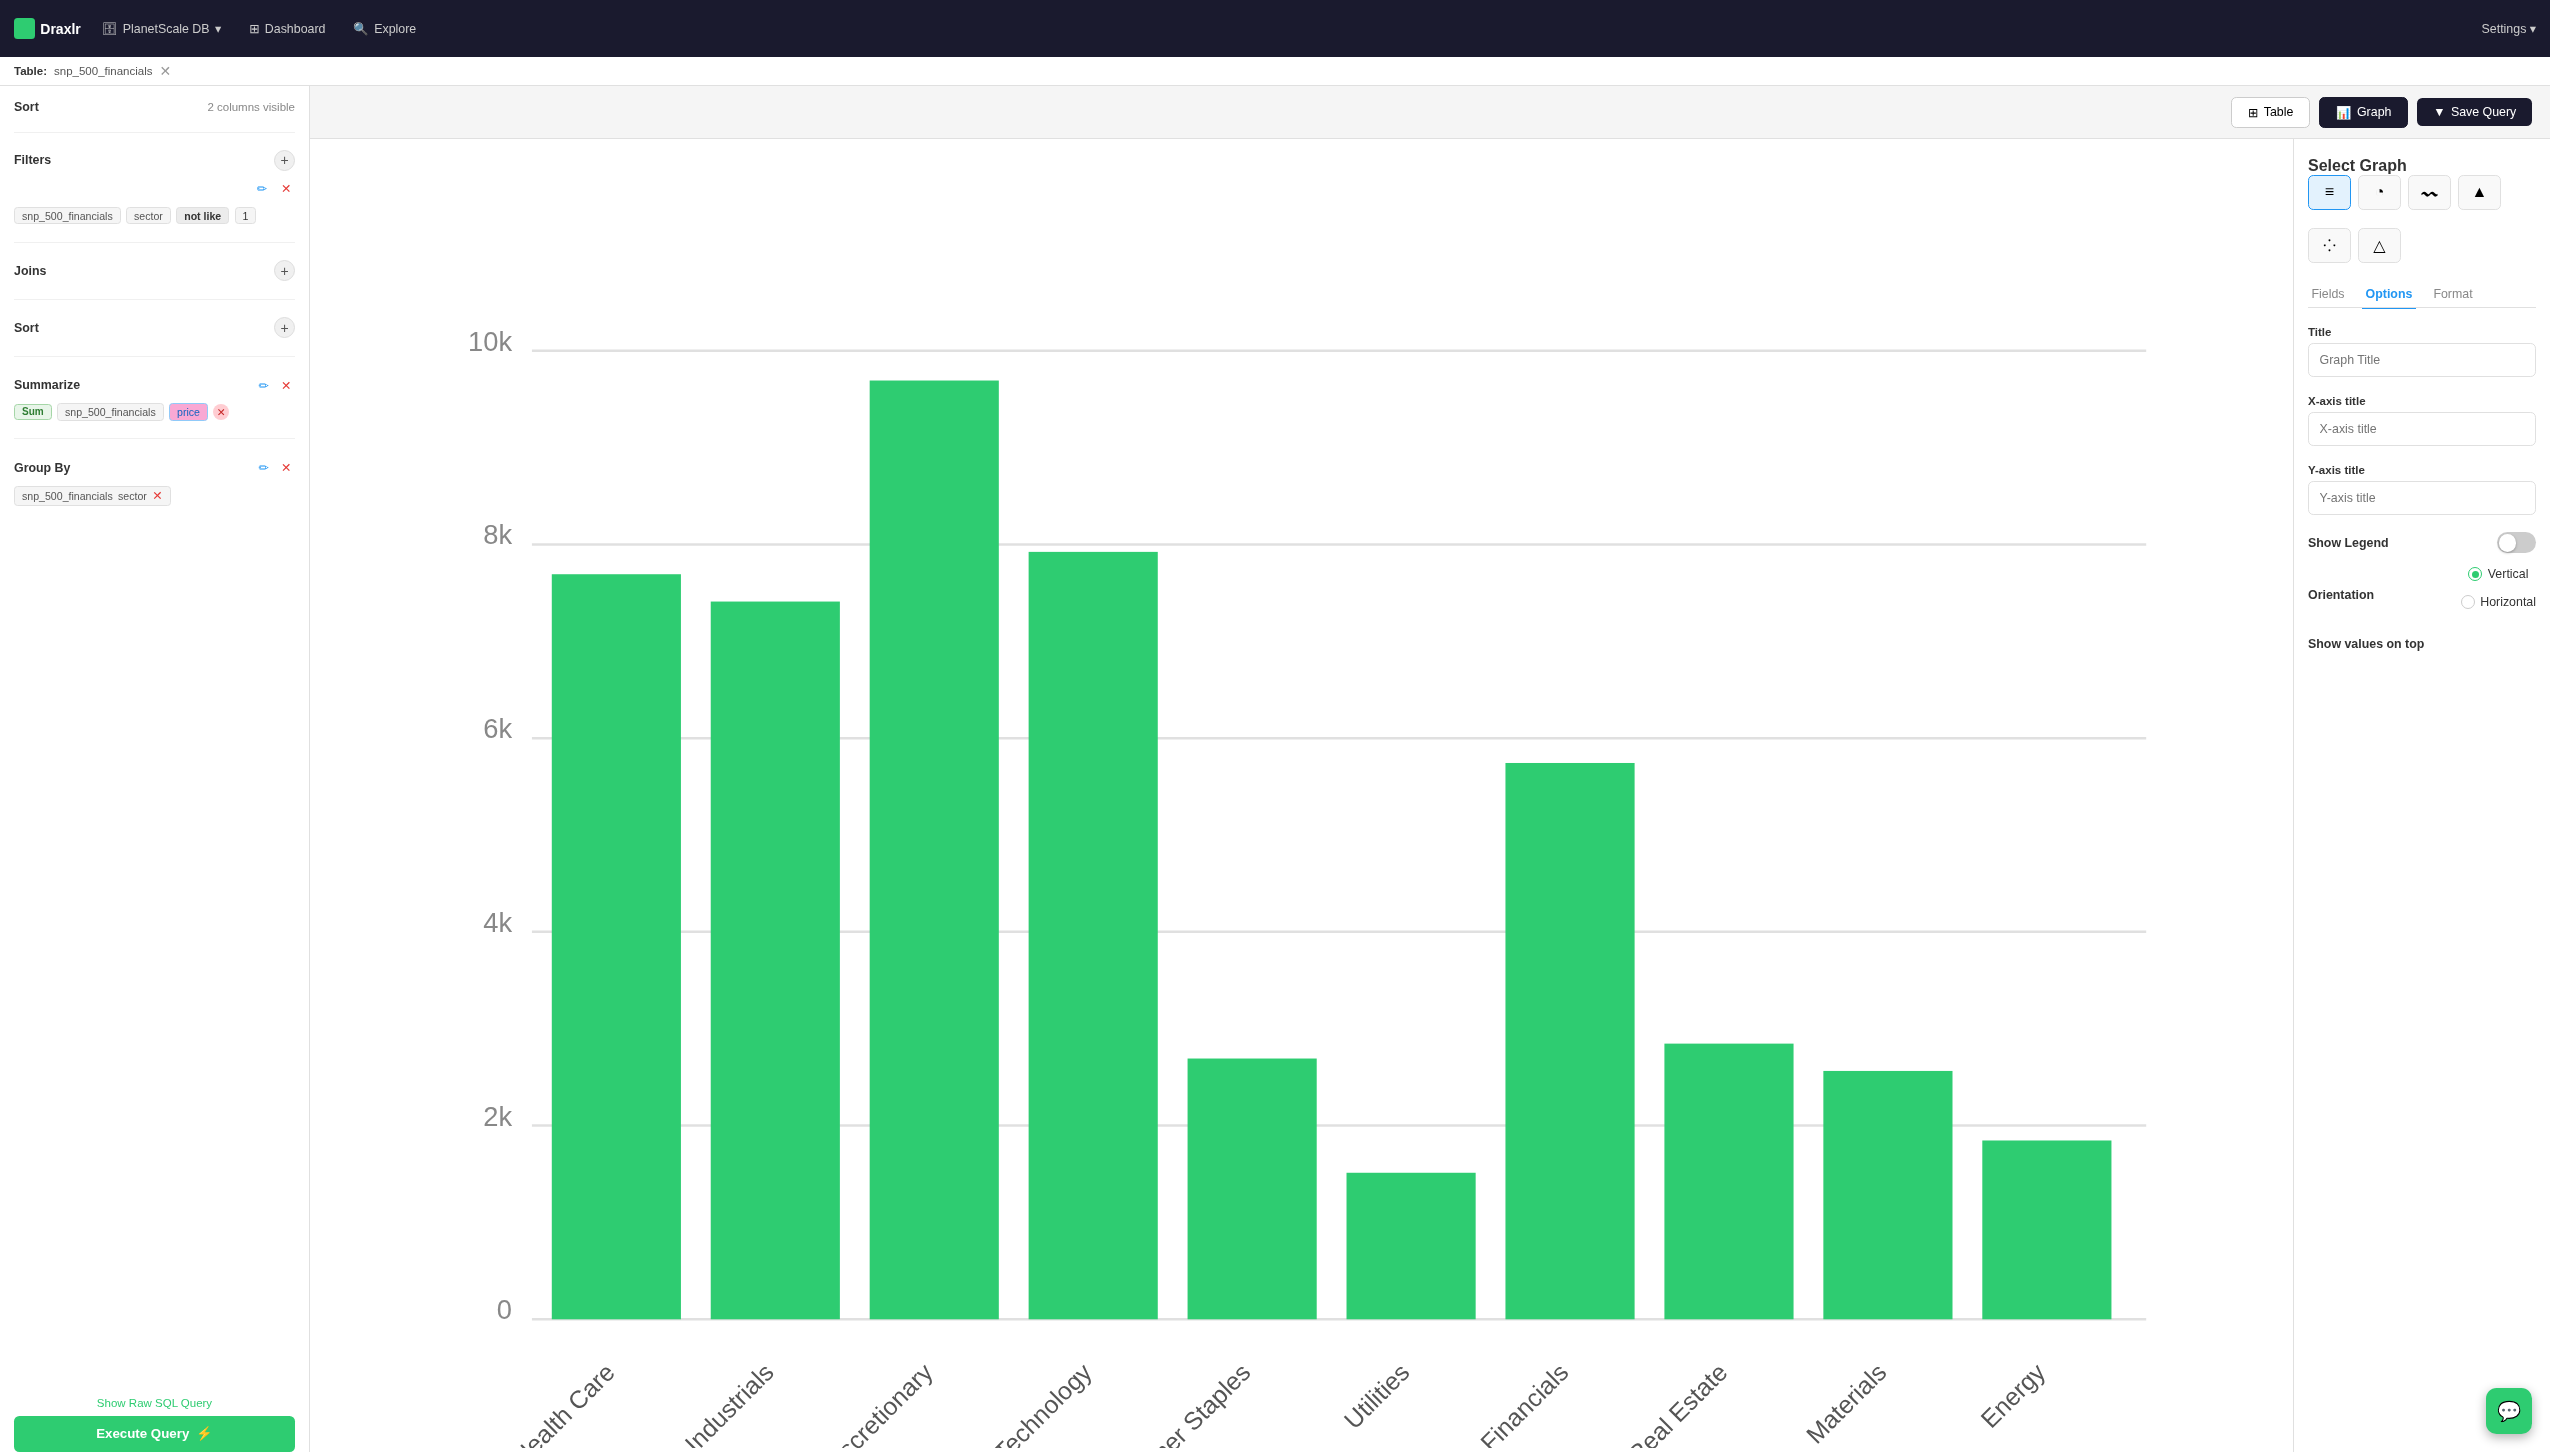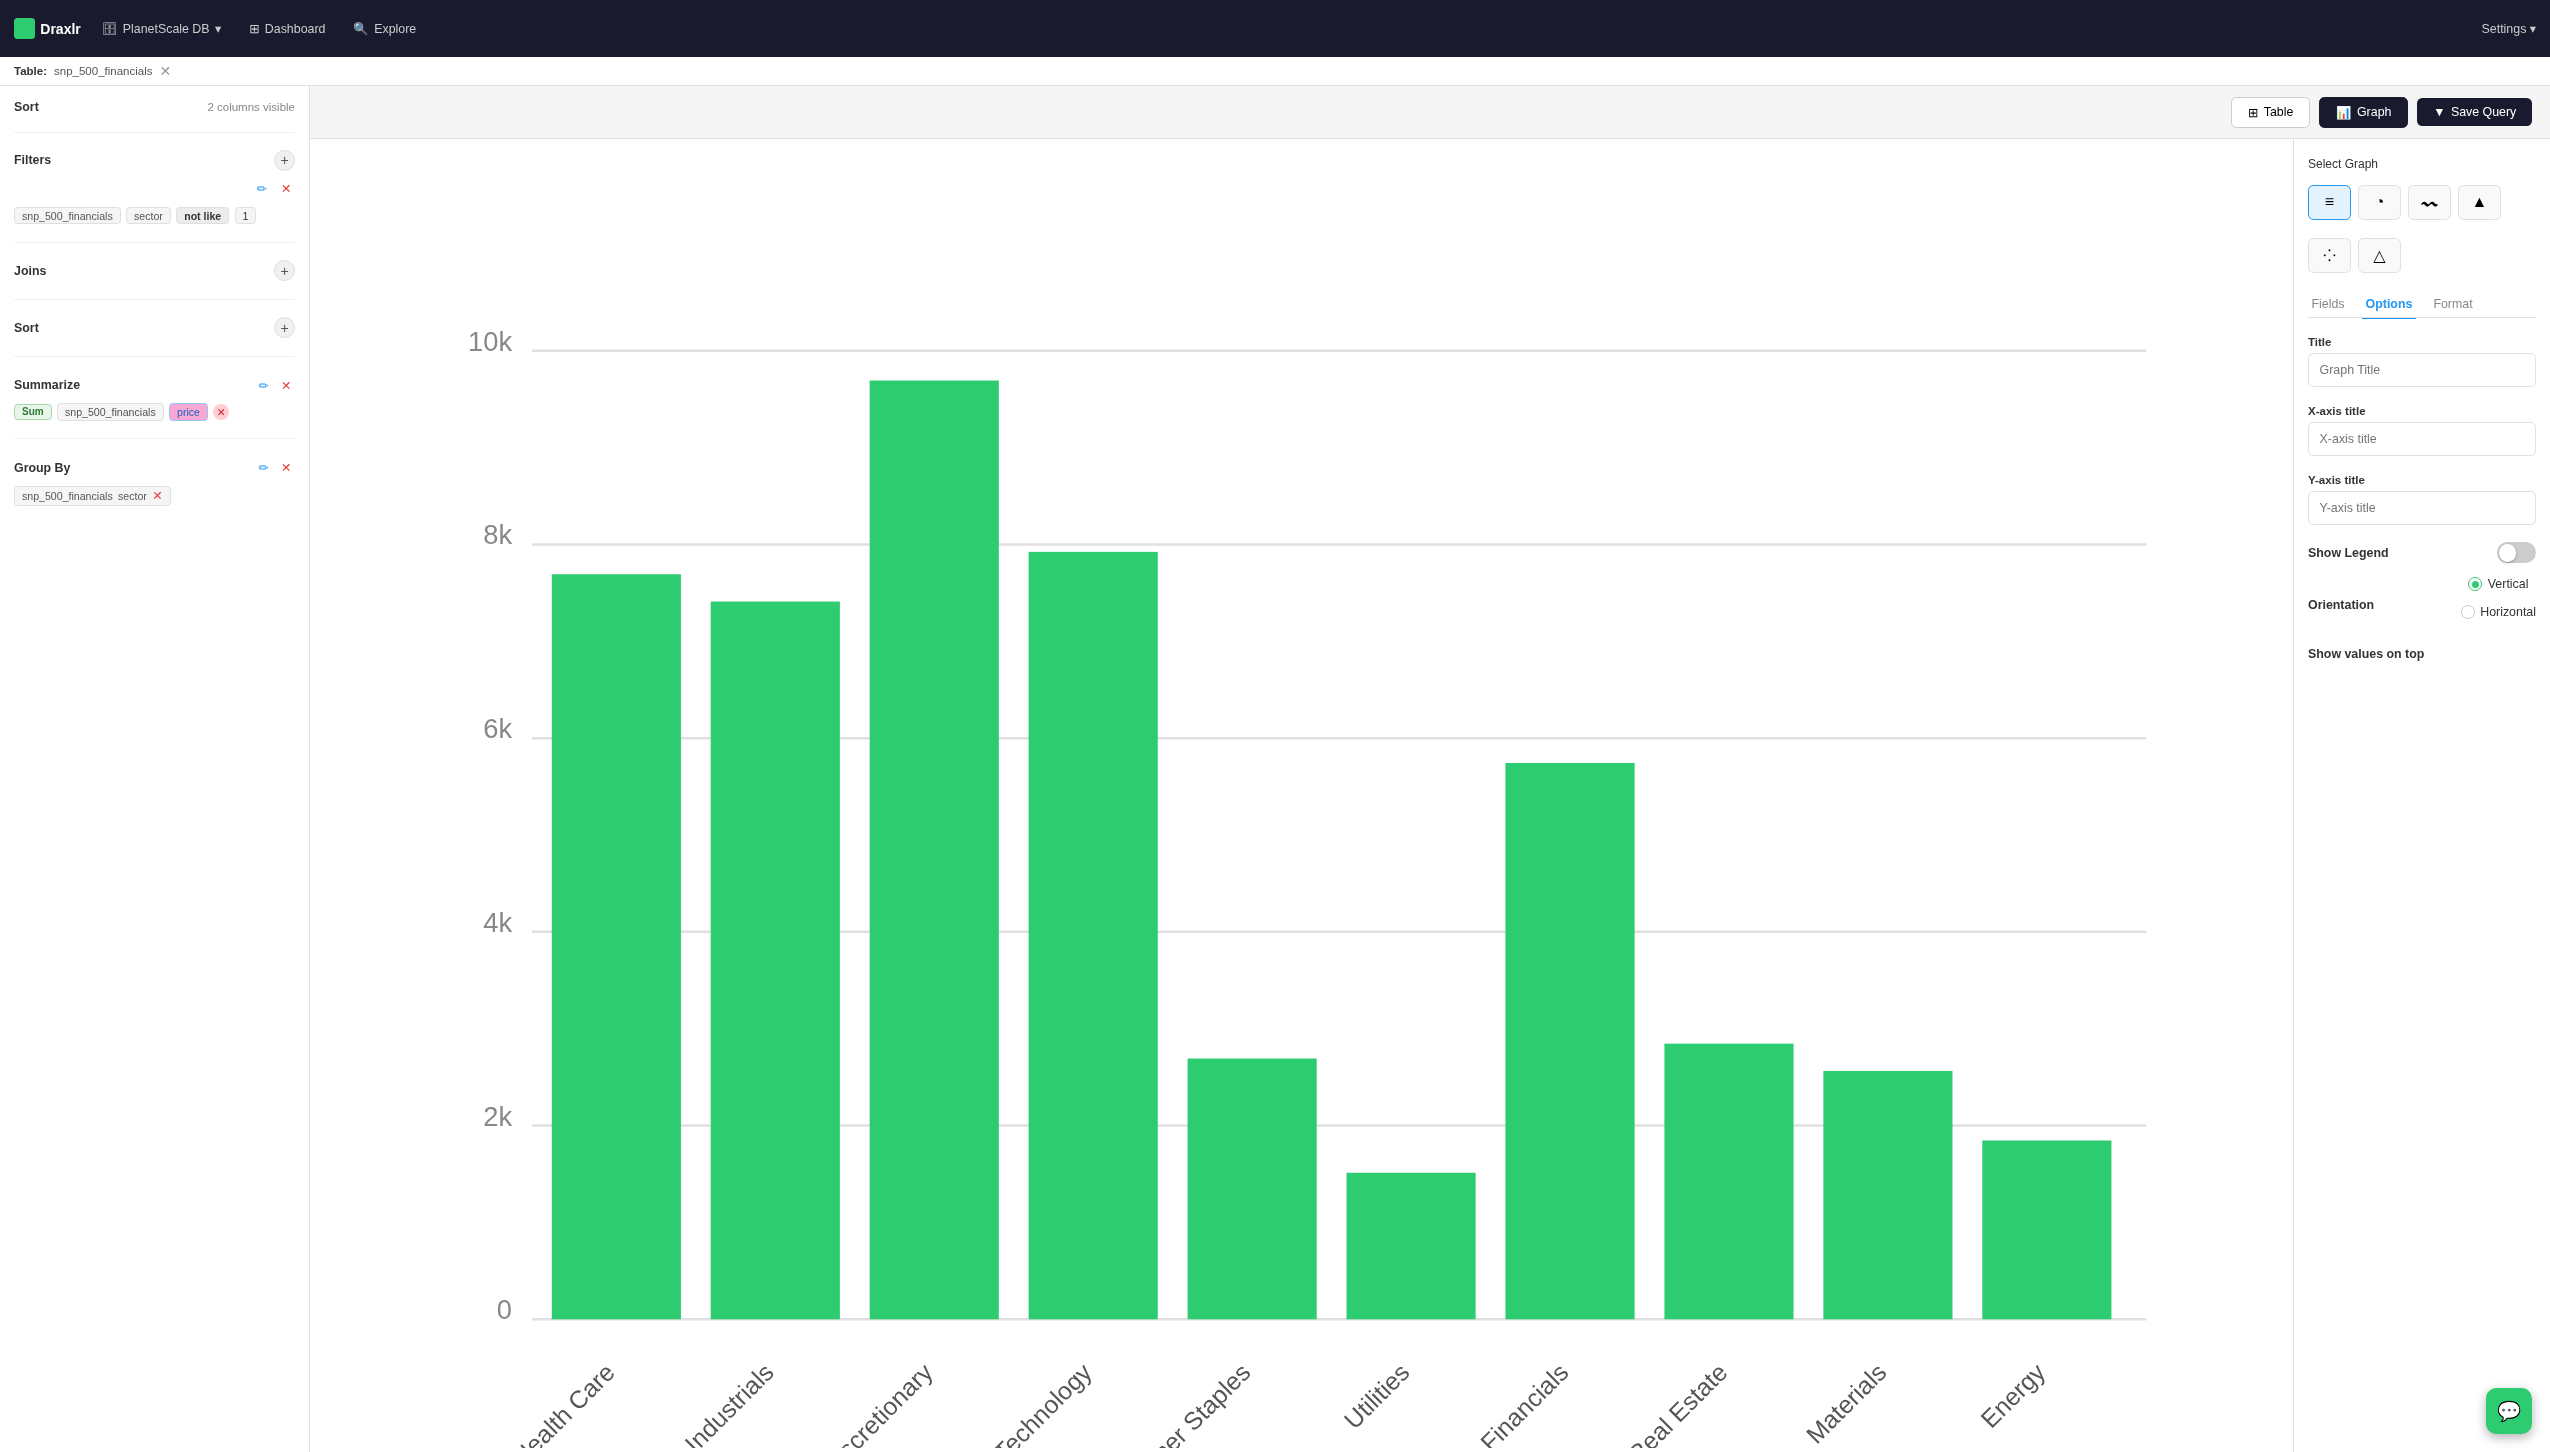--- a/index.html
+++ b/index.html
@@ -119,21 +119,21 @@
       flex: 1; background: #fff; padding: 17.7px; overflow: hidden; position: relative;
     }
 
     svg.bar-chart { width: 100%; height: 100%; }
 
     
     .right-panel {
       width: 257px; min-width: 257px; background: #fff;
       border-left: 0.9px solid #e0e0e0; padding: 17.7px 14px; overflow-y: auto;
     }
-    .panel-title { font-size: 12px; font-weight: 400; margin-bottom: 14px; }
+    .panel-title { font-size: 16px; font-weight: 700; }
 
     .graph-type-grid { display: grid; grid-template-columns: repeat(4, 43px); gap: 7px; margin-bottom: 17.7px; }
     .graph-type-btn {
       width: 43px; height: 35px; border: 0.9px solid #e0e0e0; border-radius: 5.3px;
       background: #f9f9f9; cursor: pointer; display: flex; align-items: center; justify-content: center; font-size: 16px;
     }
     .graph-type-btn.active { border-color: #2196f3; background: #e3f2fd; }
 
     .graph-type-row2 { display: flex; gap: 7px; margin-bottom: 17.7px; }
 
@@ -293,20 +293,27 @@
         <div class="group-tag">
           <span>snp_500_financials</span>
           <span>sector</span>
           <span class="remove-x">✕</span>
         </div>
       </div>
     </div>
 
     <div style="flex:1"></div>
 
+    <div class="sidebar-bottom">
+      <a class="show-raw-sql">Show Raw SQL Query</a>
+      <button class="execute-btn">
+        <span>Execute Query</span>
+        <span>⚡</span>
+      </button>
+    </div>
   </div>
 
   <div class="content-area-wrapper" style="flex:1; display:flex; flex-direction:column; overflow:hidden;">
 
     <div class="content-toolbar">
       <button class="toolbar-btn">
         <span>⊞</span>
         <span>Table</span>
       </button>
       <button class="toolbar-btn active">

